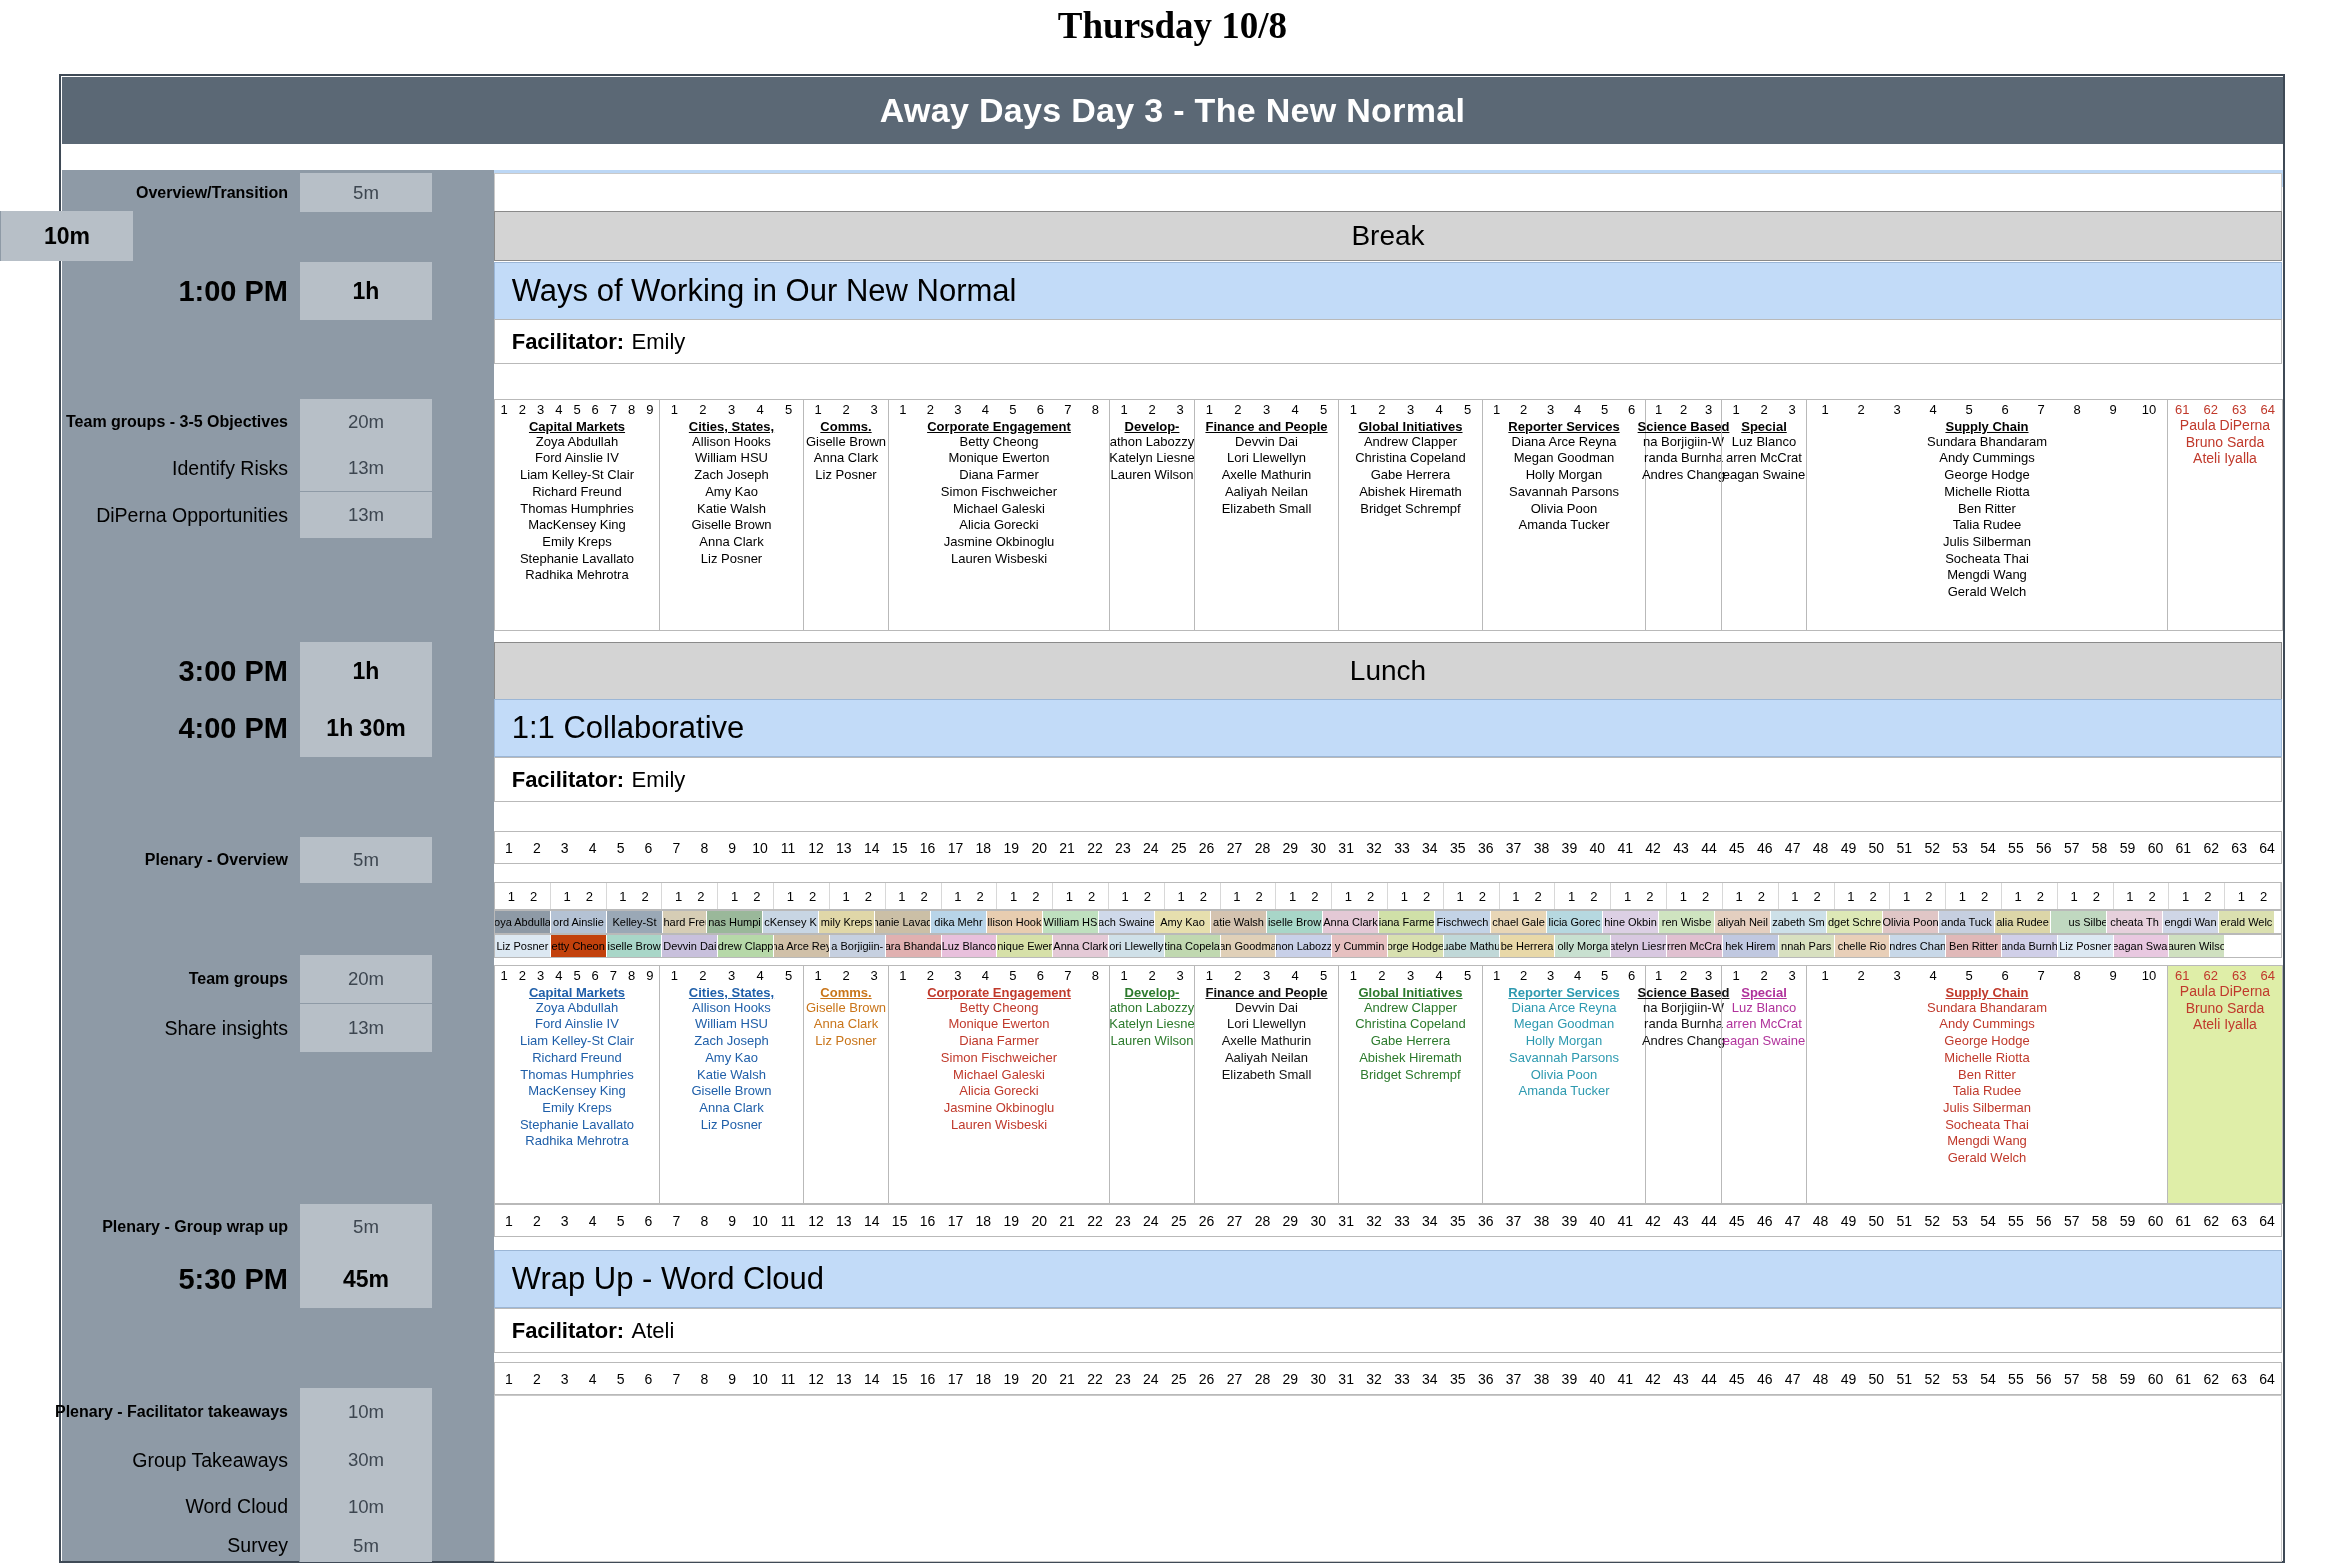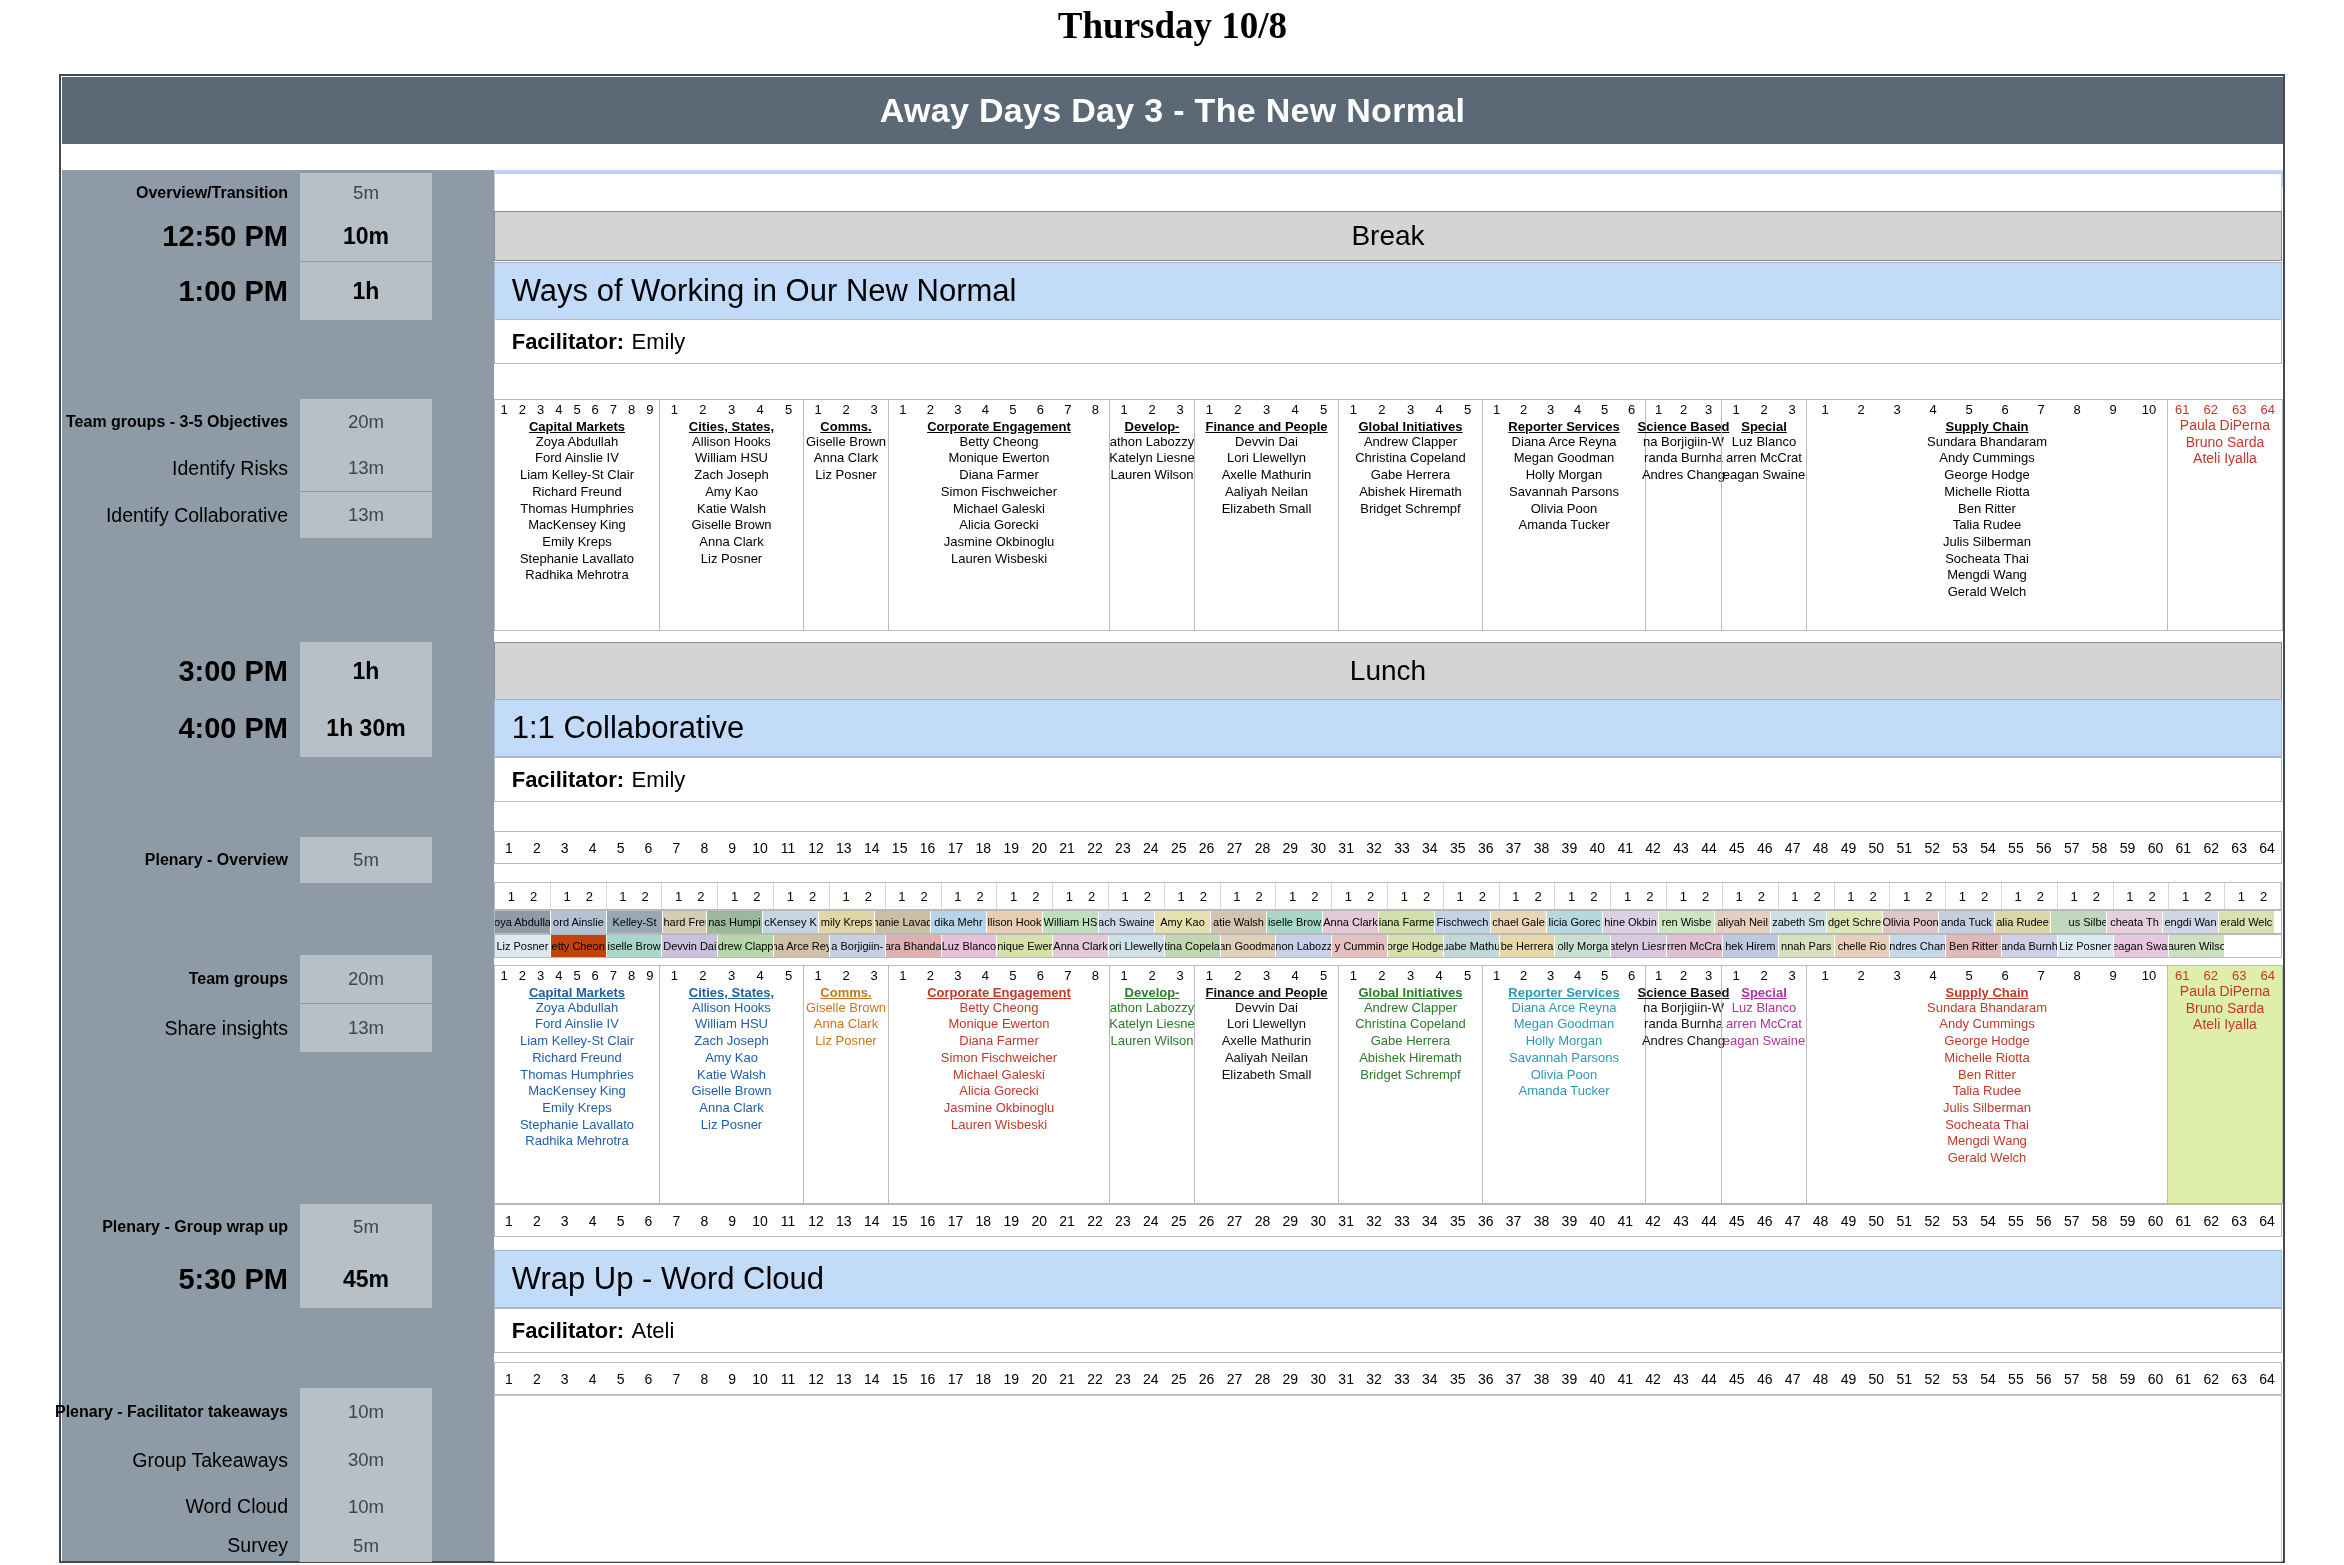--- a/index.html
+++ b/index.html
@@ -71,41 +71,40 @@
   <div class="banner">Away Days Day 3 - The New Normal</div>
   <div class="bluebar"></div>
 
   <div class="leftcol"></div>
 
   <div class="lc-row" style="top:173px;height:39px;">
     <div class="lc-label sm">Overview/Transition</div>
     <div class="lc-dur grey durmed">5m</div>
   </div>
   <div class="lc-row" style="top:211px;height:50px;">
-    <div class="lc-label big">12:50 PM</div>
     <div class="lc-dur grey durbig">10m</div>
   </div>
   <div class="lc-row" style="top:262px;height:58px;">
     <div class="lc-label big">1:00 PM</div>
     <div class="lc-dur grey durbig">1h</div>
   </div>
   <div class="lc-row" style="top:319px;height:80px;">
     <div class="lc-label"></div>
     <div class="lc-dur"></div>
   </div>
   <div class="lc-row" style="top:399px;height:46px;">
     <div class="lc-label sm">Team groups - 3-5 Objectives</div>
     <div class="lc-dur grey durmed">20m</div>
   </div>
   <div class="lc-row" style="top:445px;height:46px;">
     <div class="lc-label sm-n">Identify Risks</div>
     <div class="lc-dur grey durmed">13m</div>
   </div>
   <div class="lc-row" style="top:492px;height:46px;">
-    <div class="lc-label sm-n">Identify Collaborative</div>
+    <div class="lc-label sm-n">DiPerna Opportunities</div>
     <div class="lc-dur grey durmed">13m</div>
   </div>
   <div class="lc-row" style="top:584px;height:58px;">
     <div class="lc-label"></div>
     <div class="lc-dur"></div>
   </div>
   <div class="lc-row" style="top:642px;height:58px;">
     <div class="lc-label big">3:00 PM</div>
     <div class="lc-dur grey durbig">1h</div>
   </div>

